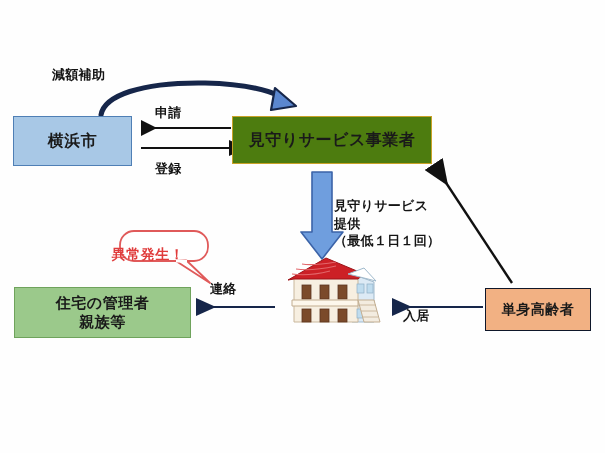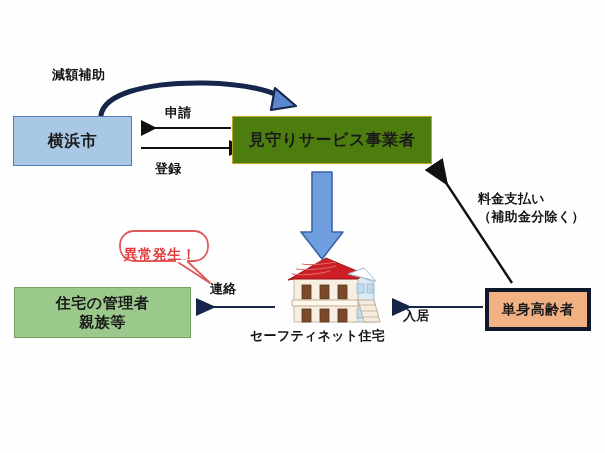--- a/index.html
+++ b/index.html
@@ -60,47 +60,47 @@
     background: #9bc98b;
     border: 1px solid #6fa35c;
     font-size: 15px;
     flex-direction: column;
   }
 
   #box-elderly {
     left: 485px; top: 288px;
     width: 106px; height: 43px;
     background: #f2b183;
-    border: 4px solid #0f172a;
+    border: 1px solid #0f172a;
     font-size: 14px;
   }
 
   
   .label {
     position: absolute;
     font-size: 13px;
     color: #141414;
     font-weight: bold;
     line-height: 1.35;
     white-space: pre-line;
     letter-spacing: .3px;
   }
   #lbl-subsidy   { left: 52px;  top: 66px;  width: 100px; }
-  #lbl-apply     { left: 165px; top: 104px; width: 60px; }
+  #lbl-apply     { left: 155px; top: 104px; width: 60px; }
   #lbl-register  { left: 155px; top: 160px; width: 60px; }
   #lbl-service   { left: 334px; top: 197px; width: 130px; }
   #lbl-payment   { left: 478px; top: 190px; width: 124px; }
   #lbl-contact   { left: 210px; top: 280px; width: 56px; }
   #lbl-movein    { left: 403px; top: 283px; width: 50px; margin-top: 24px; }
   #lbl-house     { left: 250px; top: 327px; width: 175px; font-size: 13px;}
 
   
   #alert-bubble {
     position: absolute;
-    left: 116px; top: 232px;
+    left: 104px; top: 232px;
     width: 88px; height: 46px;
     display: flex;
     align-items: center;
     justify-content: center;
     color: #e03c3c;
     font-size: 14px;
     font-weight: bold;
     letter-spacing: .5px;
     z-index: 3;
   }
@@ -206,25 +206,25 @@
   </div>
 
   <div class="node" id="box-elderly">単身高齢者</div>
 
   <div class="label" id="lbl-subsidy">減額補助</div>
 
   <div class="label" id="lbl-apply">申請</div>
 
   <div class="label" id="lbl-register">登録</div>
 
-
-  <div class="label" id="lbl-payment">料金支払い
-（補助金分除く）</div>
+  <div class="label" id="lbl-service">見守りサービス
+提供
+（最低１日１回）</div>
+
 
   <div class="label" id="lbl-contact">連絡</div>
 
   <div class="label" id="lbl-movein">入居</div>
 
-  <div class="label" id="lbl-house">セーフティネット住宅</div>
 
   <div id="alert-bubble">異常発生！</div>
 
 </div>
 
 </body></html>

